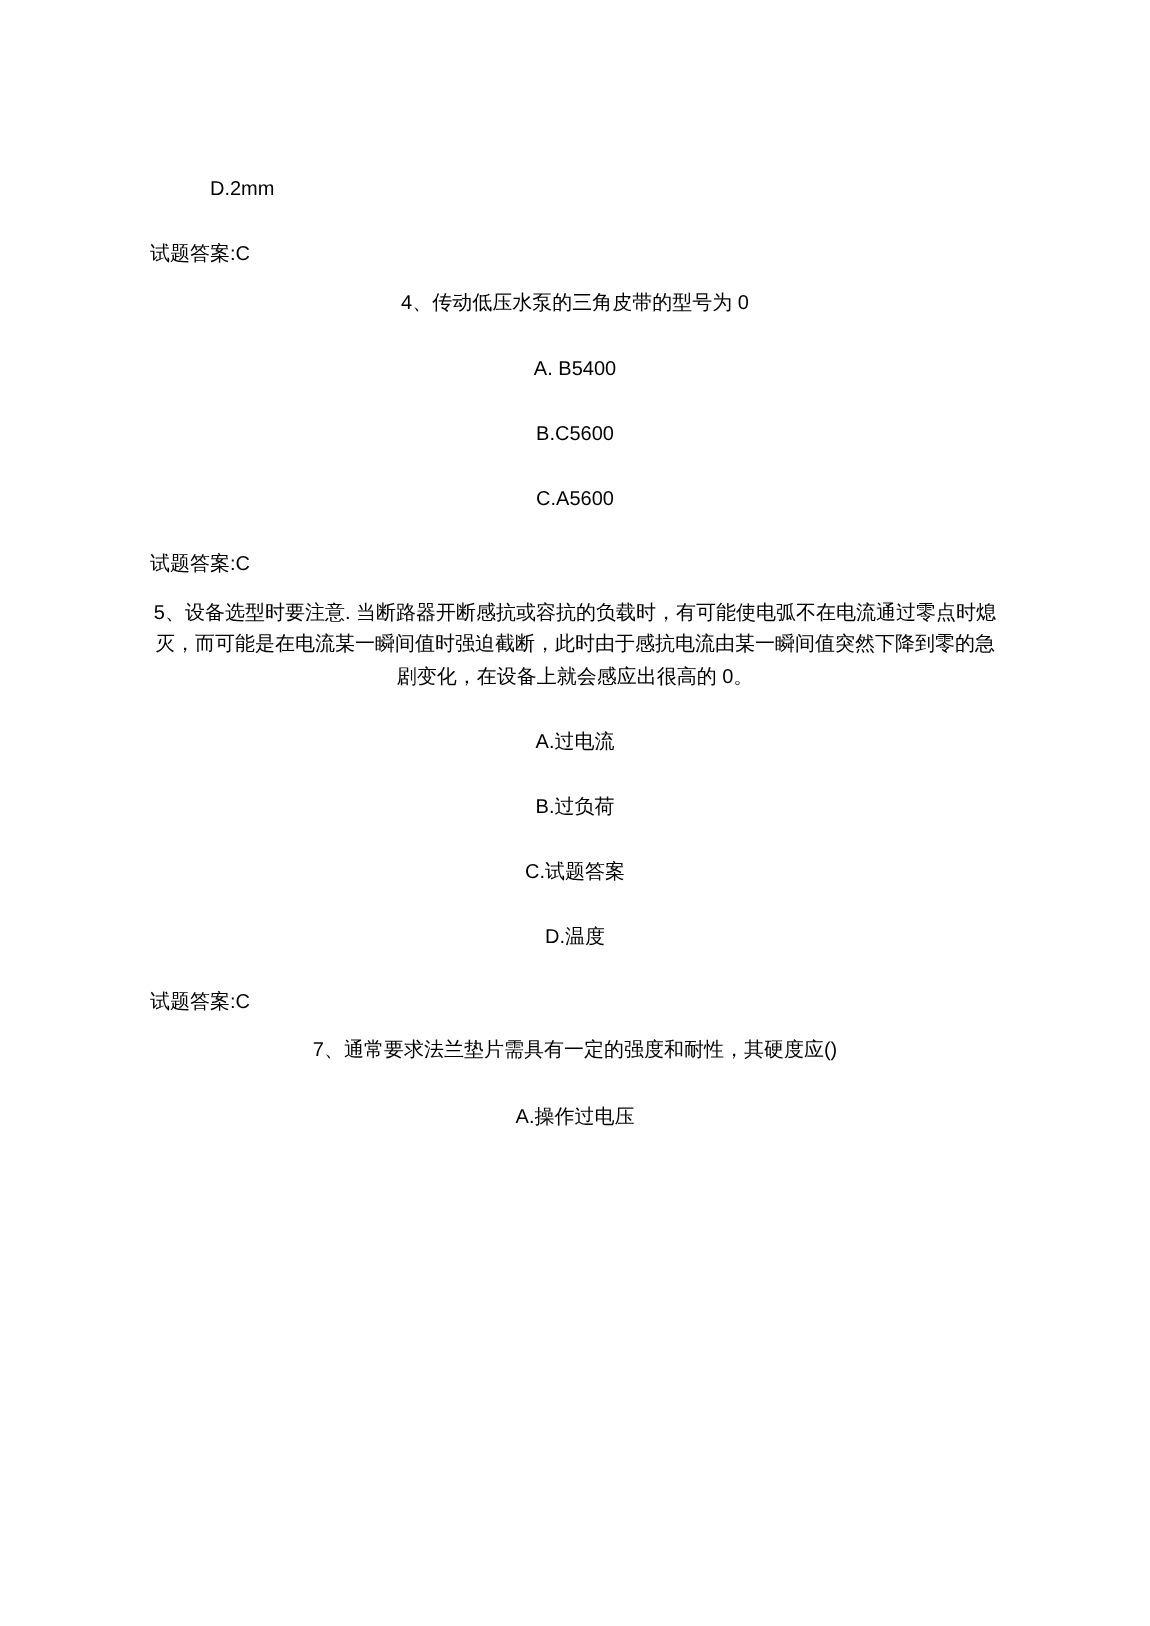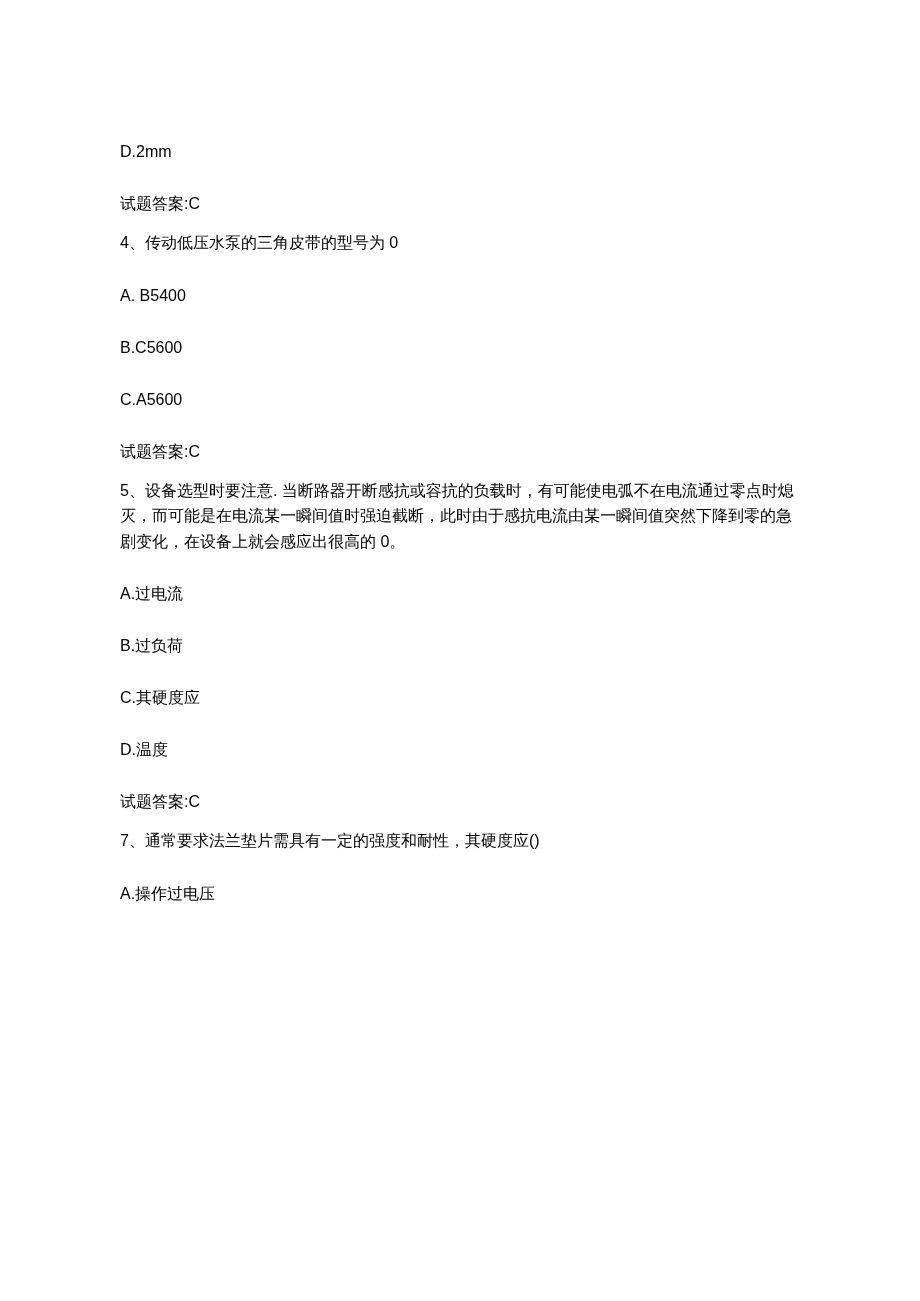--- a/index.html
+++ b/index.html
@@ -9,30 +9,33 @@
     height: 1301px;
     font-family: "SimSun", "宋体", "Microsoft YaHei", sans-serif;
     color: #000000;
     font-size: 16px;
     line-height: 1.5;
     padding: 140px 120px 60px 120px;
     position: relative;
   }
   .option {
     margin-bottom: 28px;
+    margin-left: 48px;
   }
   .answer {
     margin-bottom: 14px;
   }
   .question {
     margin-bottom: 28px;
     line-height: 1.6;
+    text-align: center;
   }
   .opt-spaced {
     margin-bottom: 28px;
+    text-align: center;
   }
   .indent-a {
     padding-left: 0;
   }
 </style>
 </head>
 <body>
 
 <div class="option">
   <span>D.2mm</span>
@@ -68,21 +71,21 @@
 
 <div class="opt-spaced">
   <span>A.过电流</span>
 </div>
 
 <div class="opt-spaced">
   <span>B.过负荷</span>
 </div>
 
 <div class="opt-spaced">
-  <span>C.其硬度应</span>
+  <span>C.试题答案</span>
 </div>
 
 <div class="opt-spaced">
   <span>D.温度</span>
 </div>
 
 <div class="answer">
   <span>试题答案:C</span>
 </div>
 

